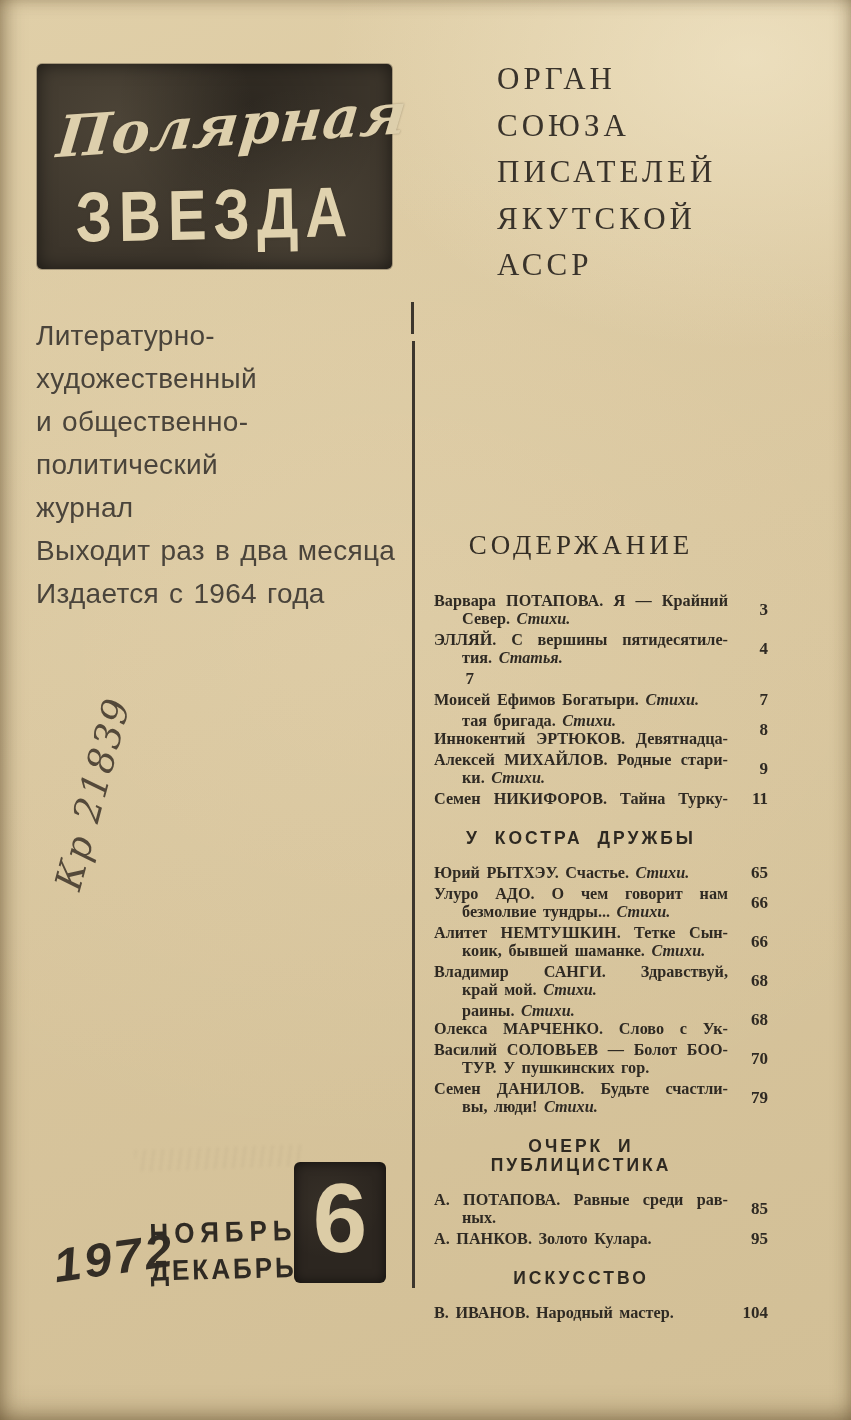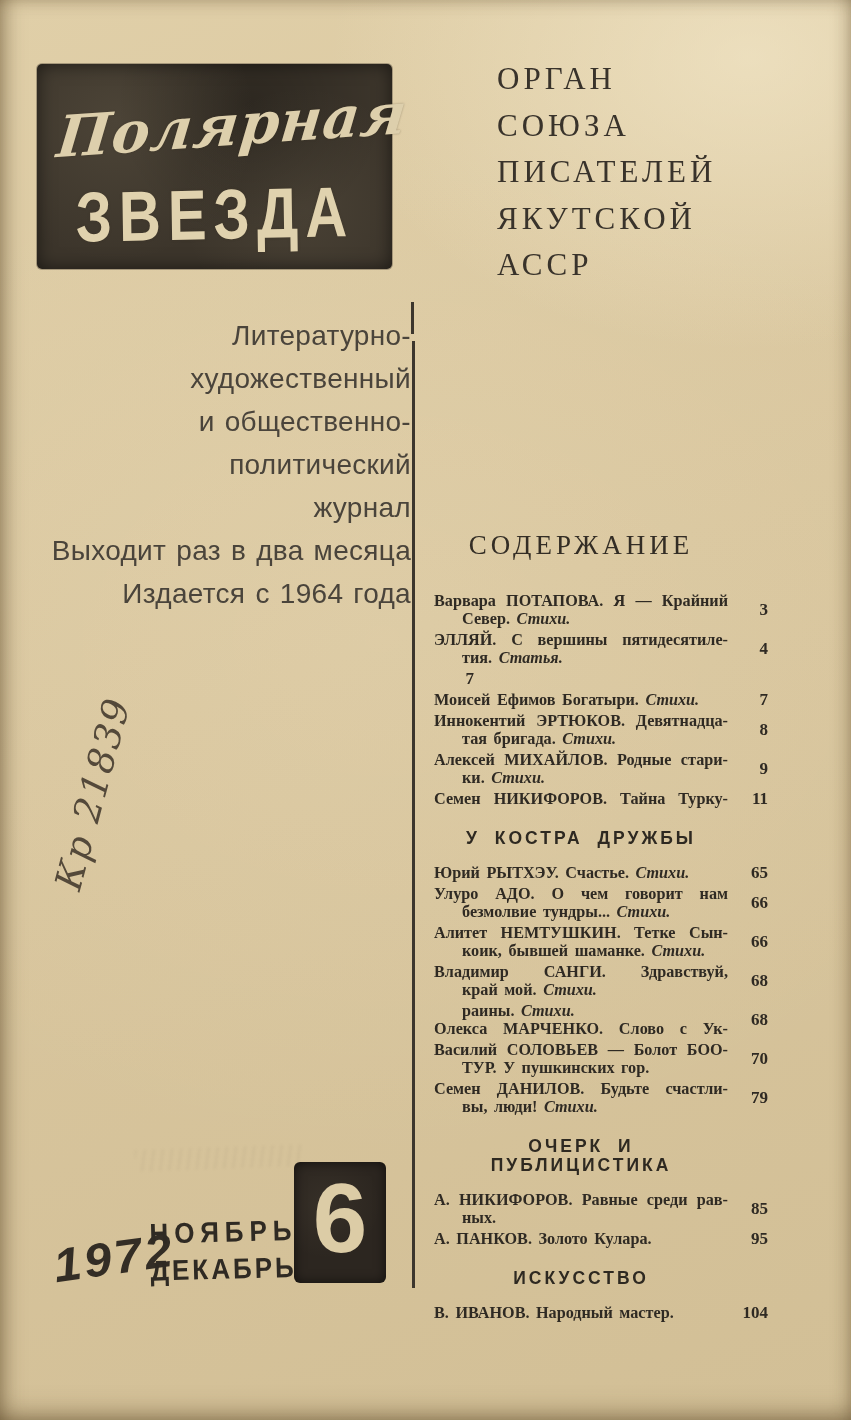--- a/index.html
+++ b/index.html
@@ -58,21 +58,21 @@
     font-family:"Liberation Serif", serif;
     font-size:31px;line-height:46.5px;
     letter-spacing:4px;color:#39332b;
   }
 
   
   .info{
     position:absolute;left:36px;top:314px;width:375px;
     font-family:"Liberation Sans", sans-serif;
     font-size:28px;line-height:43px;
-    color:#4a443b;letter-spacing:.3px;word-spacing:2px;text-align:right;
+    color:#4a443b;letter-spacing:.3px;word-spacing:2px;
   }
 
   
   .vrule{position:absolute;background:#3c362d;width:3px;}
   .vrule.seg1{left:411px;top:302px;height:32px;}
   .vrule.seg2{left:412px;top:341px;height:947px;}
 
   
   .handwritten{
     position:absolute;left:-42px;top:772px;width:270px;
@@ -216,22 +216,22 @@
           <div class="epage">7</div>
         </div>
         <div class="toc-entry">
           <div class="etext">
             <div class="line"><span>Моисей Ефимов Богатыри. </span><em>Стихи.</em></div>
           </div>
           <div class="epage">7</div>
         </div>
         <div class="toc-entry">
           <div class="etext">
+            <div class="line cont"><span>тая бригада. </span><em>Стихи.</em></div>
             <div class="line just"><span>Иннокентий ЭРТЮКОВ. Девятнадца-</span></div>
-            <div class="line cont"><span>тая бригада. </span><em>Стихи.</em></div>
           </div>
           <div class="epage">8</div>
         </div>
         <div class="toc-entry">
           <div class="etext">
             <div class="line just"><span>Алексей МИХАЙЛОВ. Родные стари-</span></div>
             <div class="line cont"><span>ки. </span><em>Стихи.</em></div>
           </div>
           <div class="epage">9</div>
         </div>
@@ -286,21 +286,21 @@
         <div class="toc-entry">
           <div class="etext">
             <div class="line just"><span>Семен ДАНИЛОВ. Будьте счастли-</span></div>
             <div class="line cont"><span>вы, люди! </span><em>Стихи.</em></div>
           </div>
           <div class="epage">79</div>
         </div>
         <div class="toc-section-heading">ОЧЕРК И ПУБЛИЦИСТИКА</div>
         <div class="toc-entry">
           <div class="etext">
-            <div class="line just"><span>А. НИКИФОРОВ. Равные среди рав-</span></div>
+            <div class="line just"><span>А. ПОТАПОВА. Равные среди рав-</span></div>
             <div class="line cont"><span>ных.</span></div>
           </div>
           <div class="epage">85</div>
         </div>
         <div class="toc-entry">
           <div class="etext">
             <div class="line"><span>А. ПАНКОВ. Золото Кулара.</span></div>
           </div>
           <div class="epage">95</div>
         </div>

